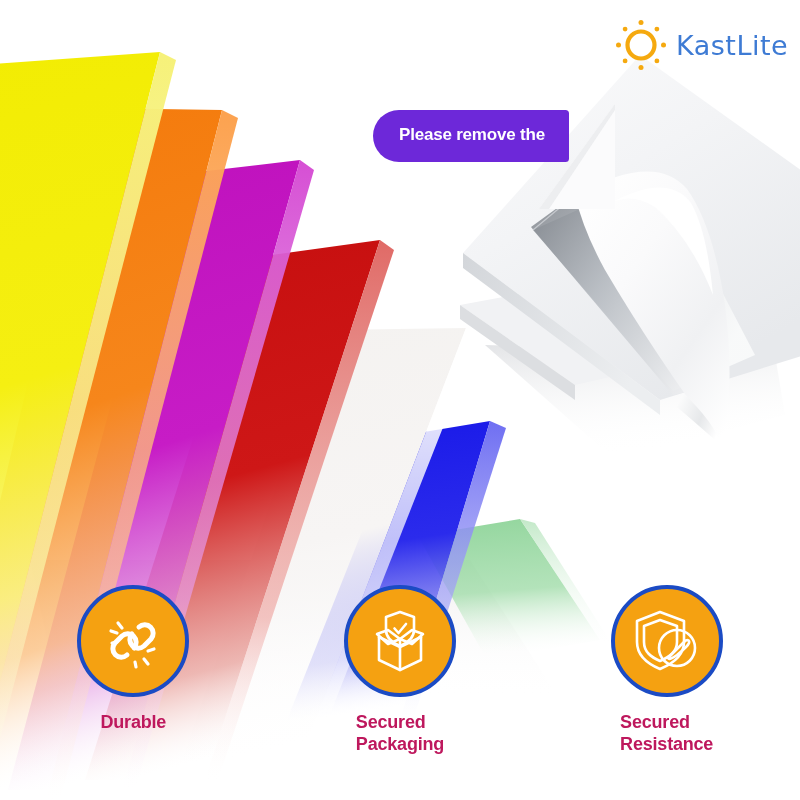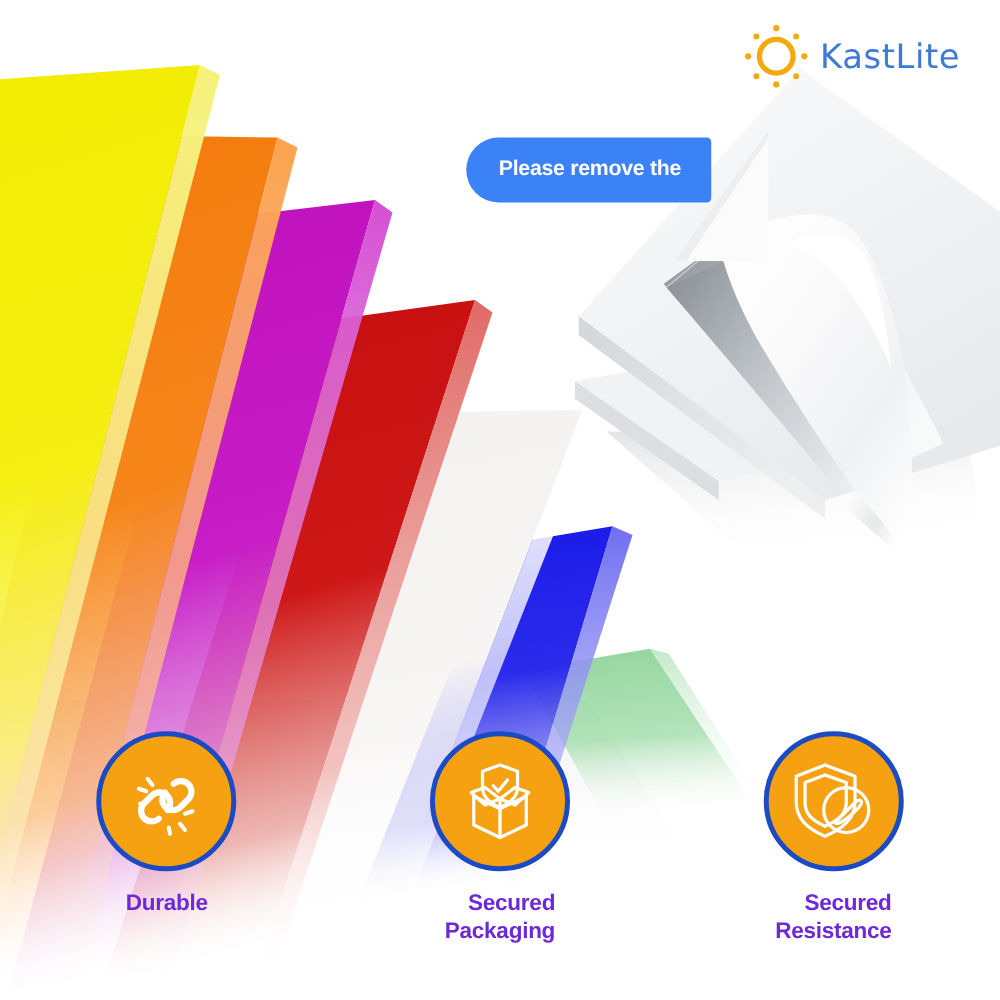--- a/index.html
+++ b/index.html
@@ -31,35 +31,35 @@
   
   .clear-wrap { position: absolute; left: 455px; top: 55px; width: 350px; height: 400px; }
 
   
   .callout {
     position: absolute;
     left: 373px;
     top: 110px;
     width: 196px;
     padding: 14px 16px 16px 26px;
-    background: #3b82f6;
+    background: #6d28d9;
     border-radius: 44px 6px 6px 44px;
     color: #ffffff;
     font-weight: bold;
     font-size: 17px;
     line-height: 1.28;
     letter-spacing: -0.2px;
     box-sizing: border-box;
     z-index: 6;
   }
 
   
   .logo {
     position: absolute;
-    left: 592px;
+    left: 612px;
     top: 16px;
     display: flex;
     align-items: center;
     gap: 6px;
     z-index: 8;
   }
   .logo-mark { width: 58px; height: 58px; display: block; }
   .logo-word {
     font-size: 27px;
     color: #3E7BD4;
@@ -92,25 +92,25 @@
     background: #F5A111;
     border: 4px solid #1B4BC4;
     box-sizing: border-box;
     display: flex;
     align-items: center;
     justify-content: center;
   }
   .badge-circle svg { display: block; }
   .feature-label {
     margin-top: 15px;
-    color: #6d28d9;
+    color: #be185d;
     font-weight: bold;
     font-size: 18px;
     line-height: 1.2;
-    text-align: right;
+    text-align: left;
     white-space: pre-line;
     letter-spacing: -0.2px;
   }
 </style>
 </head>
 <body>
 
 <div id="stage">
 
   <div class="sheet-layer">

